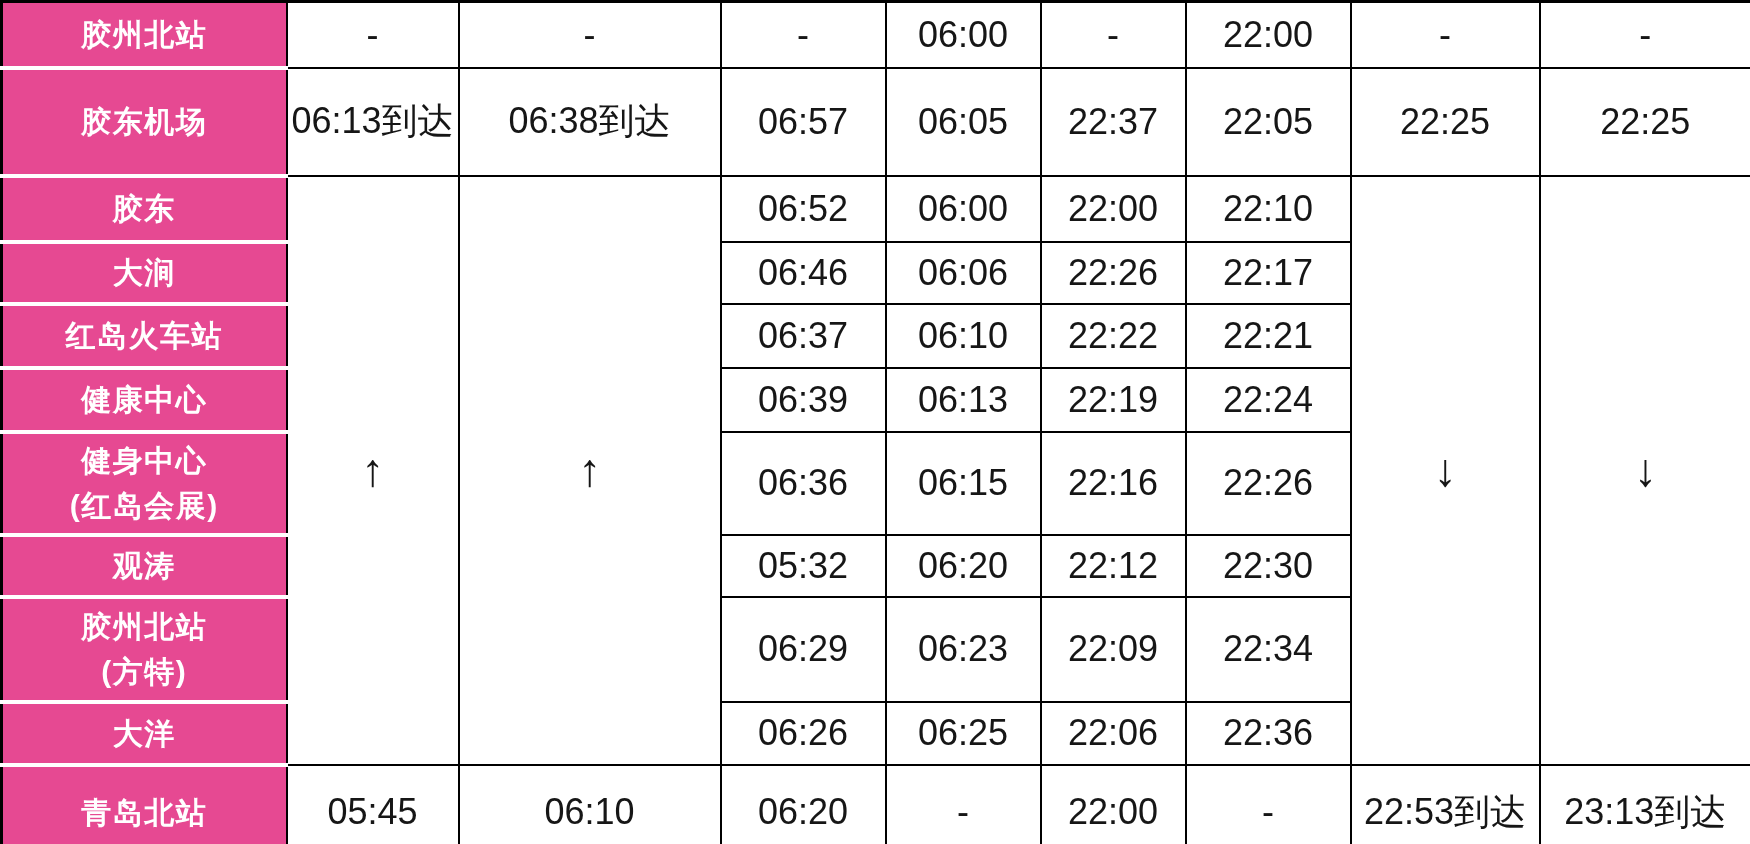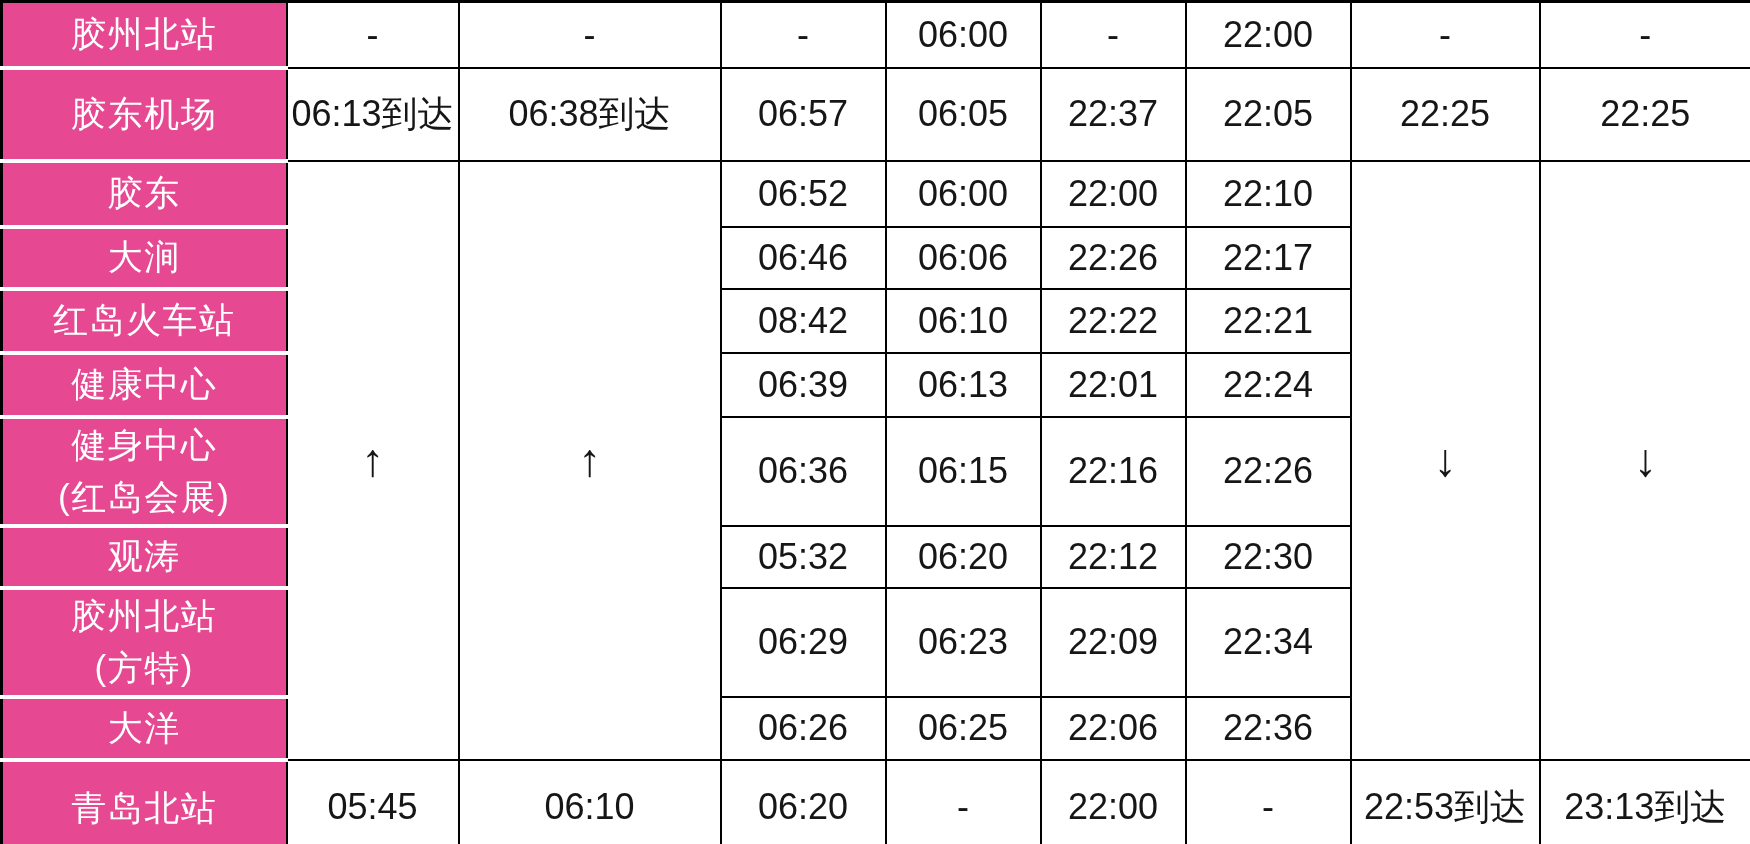--- a/index.html
+++ b/index.html
@@ -19,21 +19,21 @@
   col.c0 { width: 285px; }
   col.c1 { width: 172px; }
   col.c2 { width: 262px; }
   col.c3 { width: 165px; }
   col.c4 { width: 155px; }
   col.c5 { width: 145px; }
   col.c6 { width: 165px; }
   col.c7 { width: 189px; }
   col.c8 { width: 212px; }
   tr:nth-child(1)  { height: 66px;  }
-  tr:nth-child(2)  { height: 93px;  }
+  tr:nth-child(2)  { height: 108px;  }
   tr:nth-child(3)  { height: 66px;  }
   tr:nth-child(4)  { height: 62px;  }
   tr:nth-child(5)  { height: 64px;  }
   tr:nth-child(6)  { height: 64px;  }
   tr:nth-child(7)  { height: 103px; }
   tr:nth-child(8)  { height: 62px;  }
   tr:nth-child(9)  { height: 105px; }
   tr:nth-child(10) { height: 63px;  }
   tr:nth-child(11) { height: 96px;  }
   td { padding: 0; text-align: center; vertical-align: middle; }
@@ -41,22 +41,22 @@
     border: 2px solid var(--grid-border, #000);
     background: var(--cell-bg, #fff);
     color: var(--time-text, #161616);
     font-size: 36px;
     font-weight: 400;
   }
   td.arrow { font-size: 46px; font-weight: 400; }
   td.station {
     background: var(--station-bg, #e64992);
     color: var(--station-text, #fff);
-    font-size: 35px;
-    font-weight: 400;
+    font-size: 30px;
+    font-weight: 700;
     letter-spacing: 1.5px;
     border: none;
     border-right: 2px solid var(--grid-border, #000);
     border-bottom: 4px solid var(--station-separator, #fff);
   }
   tr:last-child td.station { border-bottom: none; }
   td.station .line { display: block; line-height: 1.5; }
 </style>
 </head>
 <body>
@@ -119,32 +119,32 @@
         </td>
         <td class="time">06:46</td>
         <td class="time">06:06</td>
         <td class="time">22:26</td>
         <td class="time">22:17</td>
       </tr>
       <tr>
         <td class="station">
           <span class="line">红岛火车站</span>
         </td>
-        <td class="time">08:42</td>
+        <td class="time">06:37</td>
         <td class="time">06:10</td>
         <td class="time">22:22</td>
         <td class="time">22:21</td>
       </tr>
       <tr>
         <td class="station">
           <span class="line">健康中心</span>
         </td>
         <td class="time">06:39</td>
         <td class="time">06:13</td>
-        <td class="time">22:01</td>
+        <td class="time">22:19</td>
         <td class="time">22:24</td>
       </tr>
       <tr>
         <td class="station">
           <span class="line">健身中心</span>
           <span class="line">(红岛会展)</span>
         </td>
         <td class="time">06:36</td>
         <td class="time">06:15</td>
         <td class="time">22:16</td>

